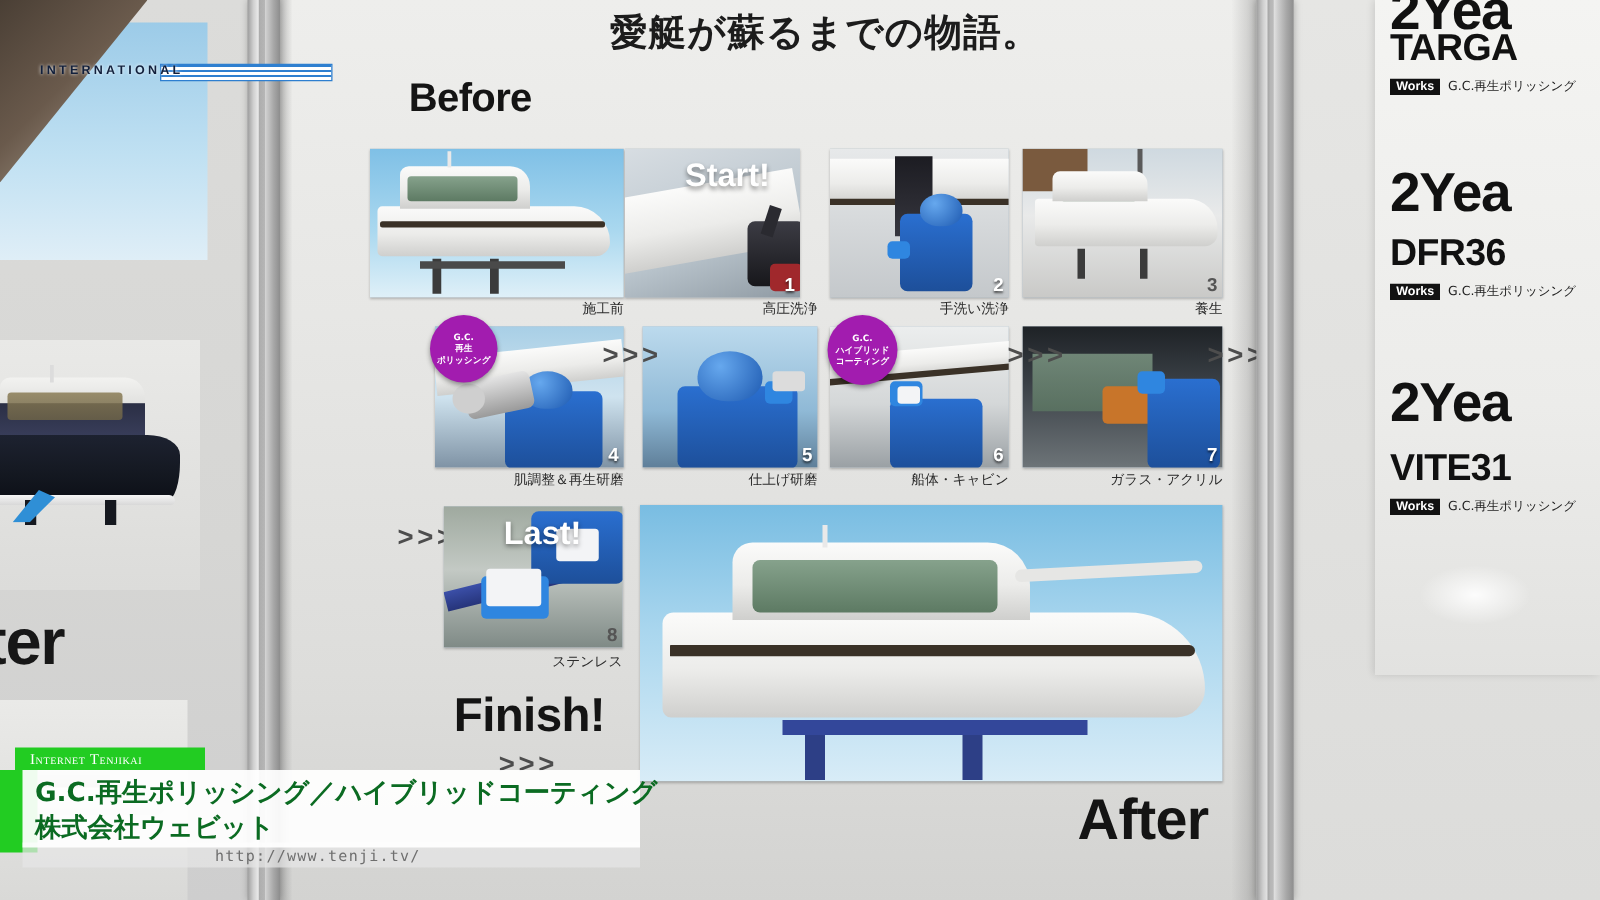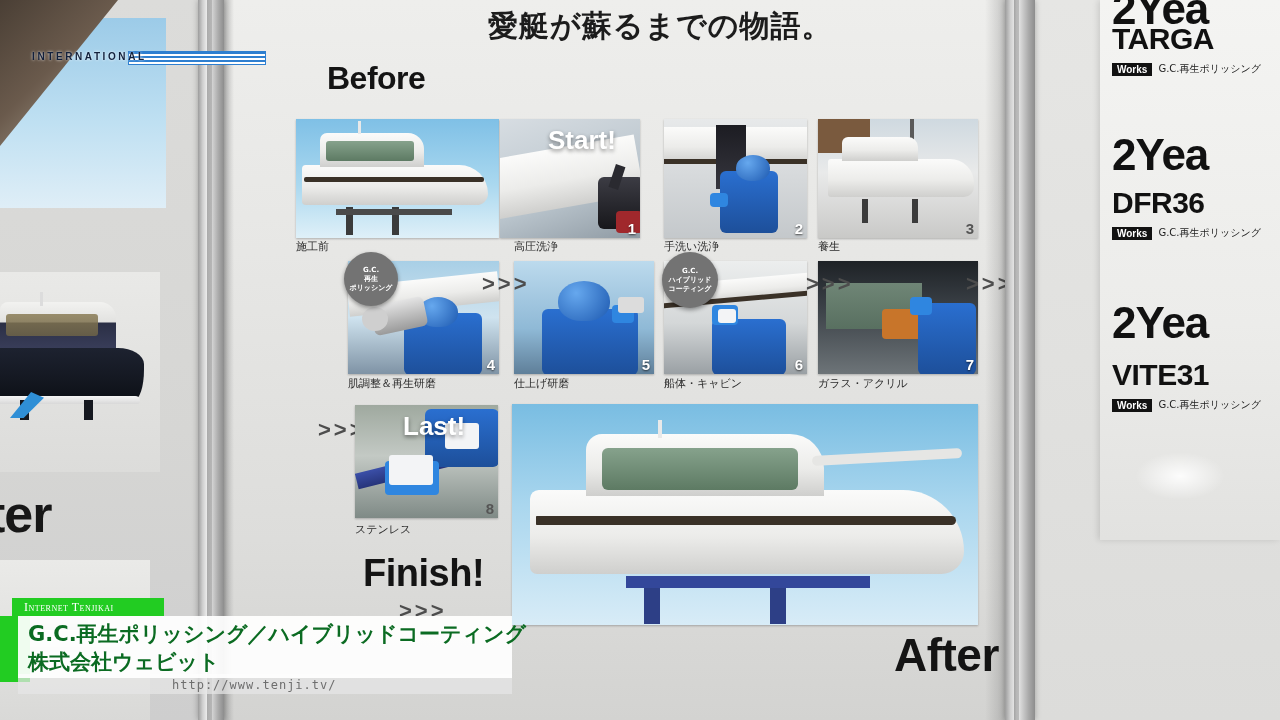--- a/index.html
+++ b/index.html
@@ -68,51 +68,51 @@
       background:linear-gradient(90deg,rgba(120,120,120,.45),rgba(255,255,255,0));}
   .panel-edge-r{position:absolute;left:985px;top:0;width:20px;height:720px;
       background:linear-gradient(90deg,rgba(255,255,255,0),rgba(120,120,120,.35));}
 
   .headline{position:absolute;left:488px;top:6px;font-size:30px;color:#1c1c1c;
       font-family:"DejaVu Sans","Liberation Sans",sans-serif;font-weight:600;letter-spacing:1px;
       white-space:nowrap;}
 
   .before-h{position:absolute;left:327px;top:60px;font-size:32px;font-weight:bold;color:#141414;letter-spacing:-.5px;}
   .finish-h{position:absolute;left:363px;top:552px;font-size:38px;font-weight:bold;color:#141414;letter-spacing:-.5px;}
-  .after-h{position:absolute;left:862px;top:628px;font-size:46px;font-weight:bold;color:#141414;letter-spacing:-.5px;margin-left:32px;}
+  .after-h{position:absolute;left:862px;top:628px;font-size:46px;font-weight:bold;color:#141414;letter-spacing:-.5px;}
 
   .arrows{position:absolute;font-size:22px;font-weight:bold;color:#4d4d4d;letter-spacing:3px;}
   .arr-a{left:482px;top:271px;}
   .arr-b{left:806px;top:271px;}
   .arr-c{left:966px;top:271px;}
   .arr-d{left:318px;top:417px;}
   .arr-e{left:399px;top:598px;}
 
   
   .thumb{position:absolute;overflow:hidden;background:#b9c6cf;
       box-shadow:0 1px 2px rgba(0,0,0,.25);}
-  .cap{position:absolute;font-size:11px;color:#2b2b2b;text-align:left;
+  .cap{position:absolute;font-size:11px;color:#2b2b2b;text-align:right;
       font-family:"DejaVu Sans","Liberation Sans",sans-serif;white-space:nowrap;}
   .num{position:absolute;right:4px;bottom:1px;font-size:15px;font-weight:bold;
       color:#fff;text-shadow:0 1px 2px rgba(0,0,0,.65);}
   .num.dark{color:#555;text-shadow:none;}
   .ovl{position:absolute;font-weight:bold;color:#fff;text-shadow:0 2px 4px rgba(0,0,0,.45);}
 
   
   .sky{position:absolute;inset:0;background:linear-gradient(180deg,#7fc0e6 0%,#aad8ef 55%,#dff0f8 100%);}
   .hull-w{position:absolute;background:linear-gradient(180deg,#fbfbfa 0%,#ececea 55%,#cfcfcd 100%);}
   .band{position:absolute;background:#3a3127;}
   .glassg{position:absolute;background:linear-gradient(180deg,#86a28c,#5d7a63);}
   .worker{position:absolute;background:linear-gradient(180deg,#2a6fd0,#1d4f9a);border-radius:6px;}
   .helmet{position:absolute;background:radial-gradient(circle at 35% 30%,#66a8ee,#1d59b0);border-radius:50% 50% 45% 45%;}
   .glove{position:absolute;background:#2f86e0;border-radius:4px;}
   .white-cloth{position:absolute;background:#f3f4f6;border-radius:3px;}
 
   
-  .badge{position:absolute;border-radius:50%;background:#737373;color:#fff;
+  .badge{position:absolute;border-radius:50%;background:#a21caf;color:#fff;
       display:flex;flex-direction:column;align-items:center;justify-content:center;
       font-size:7px;line-height:9px;font-weight:bold;text-align:center;
       font-family:"DejaVu Sans","Liberation Sans",sans-serif;
       box-shadow:0 2px 4px rgba(0,0,0,.4);}
 
   
   .poster-right{position:absolute;left:1100px;top:0;width:180px;height:540px;
       background:linear-gradient(180deg,#f4f4f2 0%,#ececea 60%,#e2e2e0 100%);
       box-shadow:-2px 0 6px rgba(0,0,0,.12);}
   .pr-line{position:absolute;left:1112px;color:#111;font-weight:bold;white-space:nowrap;}

